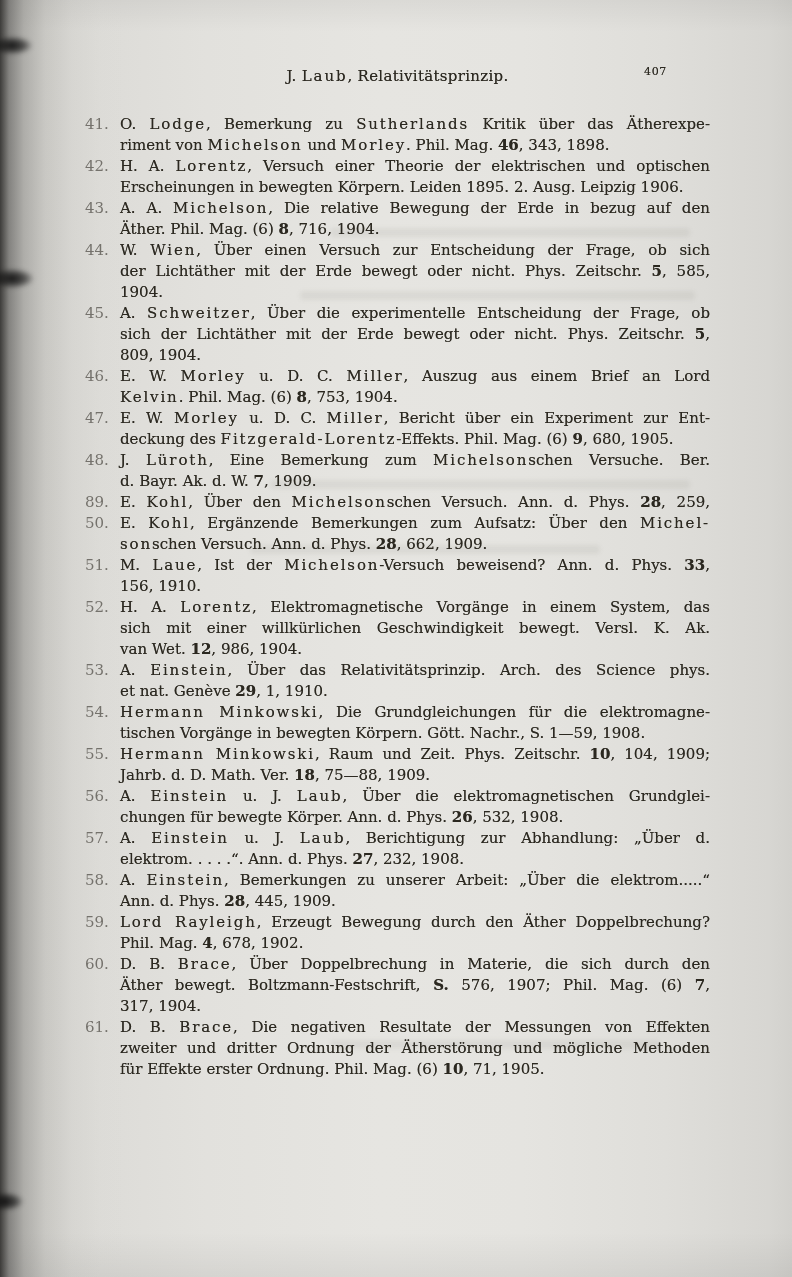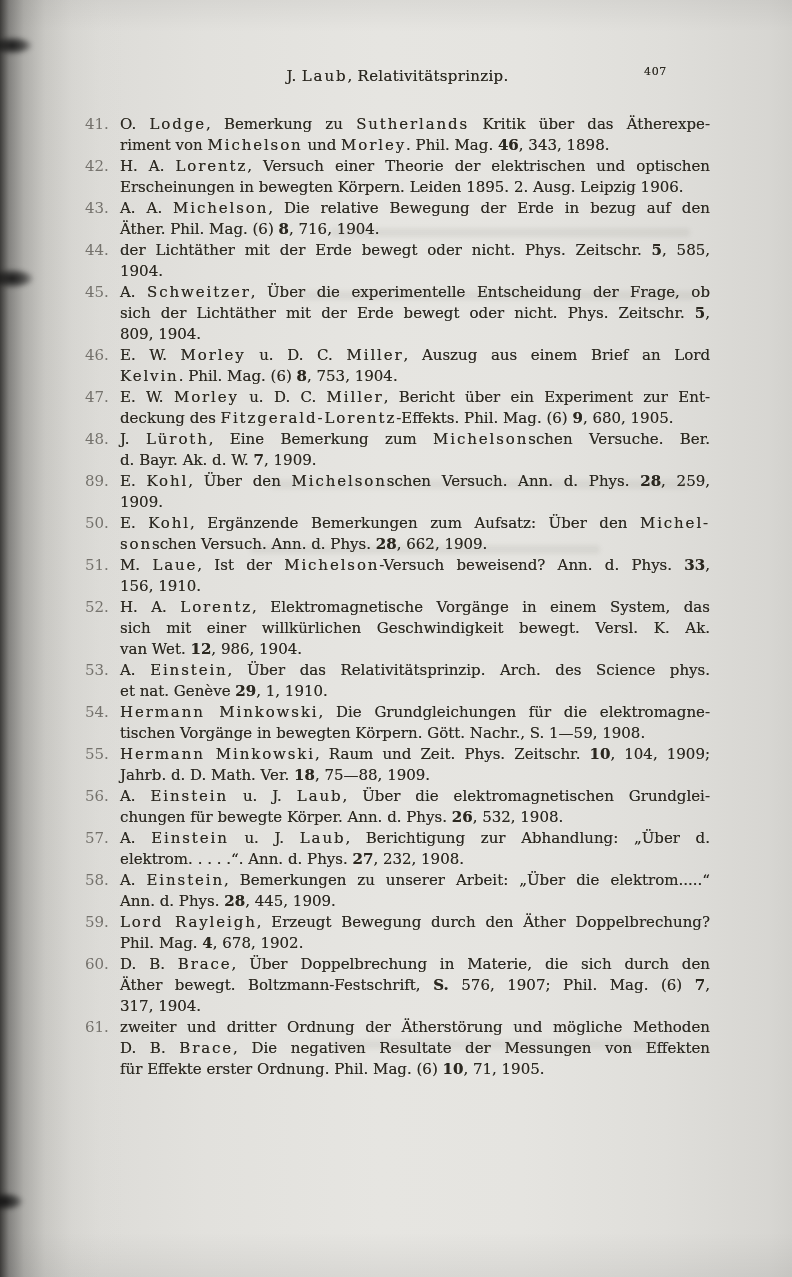--- a/index.html
+++ b/index.html
@@ -95,20 +95,21 @@
         <div class="line"><span class="seg">H. A. </span><span class="seg-sp">Lorentz</span><span class="seg">, Versuch einer Theorie der elektrischen und optischen</span></div>
         <div class="line last"><span class="seg">Erscheinungen in bewegten Körpern. Leiden 1895. 2. Ausg. Leipzig 1906.</span></div>
       </div>
       <div class="ref">
         <span class="num">43.</span>
         <div class="line"><span class="seg">A. A. </span><span class="seg-sp">Michelson</span><span class="seg">, Die relative Bewegung der Erde in bezug auf den</span></div>
         <div class="line last"><span class="seg">Äther. Phil. Mag. (6) </span><span class="seg-b">8</span><span class="seg">, 716, 1904.</span></div>
       </div>
       <div class="ref">
         <span class="num">44.</span>
+        <div class="line"><span class="seg">W. </span><span class="seg-sp">Wien</span><span class="seg">, Über einen Versuch zur Entscheidung der Frage, ob sich</span></div>
         <div class="line"><span class="seg">der Lichtäther mit der Erde bewegt oder nicht. Phys. Zeitschr. </span><span class="seg-b">5</span><span class="seg">, 585,</span></div>
         <div class="line last"><span class="seg">1904.</span></div>
       </div>
       <div class="ref">
         <span class="num">45.</span>
         <div class="line"><span class="seg">A. </span><span class="seg-sp">Schweitzer</span><span class="seg">, Über die experimentelle Entscheidung der Frage, ob</span></div>
         <div class="line"><span class="seg">sich der Lichtäther mit der Erde bewegt oder nicht. Phys. Zeitschr. </span><span class="seg-b">5</span><span class="seg">,</span></div>
         <div class="line last"><span class="seg">809, 1904.</span></div>
       </div>
       <div class="ref">
@@ -122,21 +123,20 @@
         <div class="line last"><span class="seg">deckung des </span><span class="seg-sp">Fitzgerald-Lorentz</span><span class="seg">-Effekts. Phil. Mag. (6) </span><span class="seg-b">9</span><span class="seg">, 680, 1905.</span></div>
       </div>
       <div class="ref">
         <span class="num">48.</span>
         <div class="line"><span class="seg">J. </span><span class="seg-sp">Lüroth</span><span class="seg">, Eine Bemerkung zum </span><span class="seg-sp">Michelson</span><span class="seg">schen Versuche. Ber.</span></div>
         <div class="line last"><span class="seg">d. Bayr. Ak. d. W. </span><span class="seg-b">7</span><span class="seg">, 1909.</span></div>
       </div>
       <div class="ref">
         <span class="num">89.</span>
         <div class="line"><span class="seg">E. </span><span class="seg-sp">Kohl</span><span class="seg">, Über den </span><span class="seg-sp">Michelson</span><span class="seg">schen Versuch. Ann. d. Phys. </span><span class="seg-b">28</span><span class="seg">, 259,</span></div>
-        <div class="line last"><span class="seg">1909.</span></div>
       </div>
       <div class="ref">
         <span class="num">50.</span>
         <div class="line"><span class="seg">E. </span><span class="seg-sp">Kohl</span><span class="seg">, Ergänzende Bemerkungen zum Aufsatz: Über den </span><span class="seg-sp">Michel-</span></div>
         <div class="line last"><span class="seg-sp">son</span><span class="seg">schen Versuch. Ann. d. Phys. </span><span class="seg-b">28</span><span class="seg">, 662, 1909.</span></div>
       </div>
       <div class="ref">
         <span class="num">51.</span>
         <div class="line"><span class="seg">M. </span><span class="seg-sp">Laue</span><span class="seg">, Ist der </span><span class="seg-sp">Michelson</span><span class="seg">-Versuch beweisend? Ann. d. Phys. </span><span class="seg-b">33</span><span class="seg">,</span></div>
         <div class="line last"><span class="seg">156, 1910.</span></div>
@@ -183,18 +183,18 @@
         <div class="line last"><span class="seg">Phil. Mag. </span><span class="seg-b">4</span><span class="seg">, 678, 1902.</span></div>
       </div>
       <div class="ref">
         <span class="num">60.</span>
         <div class="line"><span class="seg">D. B. </span><span class="seg-sp">Brace</span><span class="seg">, Über Doppelbrechung in Materie, die sich durch den</span></div>
         <div class="line"><span class="seg">Äther bewegt. Boltzmann-Festschrift, </span><span class="seg-b">S.</span><span class="seg"> 576, 1907; Phil. Mag. (6) </span><span class="seg-b">7</span><span class="seg">,</span></div>
         <div class="line last"><span class="seg">317, 1904.</span></div>
       </div>
       <div class="ref">
         <span class="num">61.</span>
+        <div class="line"><span class="seg">D. B. </span><span class="seg-sp">Brace</span><span class="seg">, Die negativen Resultate der Messungen von Effekten</span></div>
         <div class="line"><span class="seg">zweiter und dritter Ordnung der Ätherstörung und mögliche Methoden</span></div>
-        <div class="line"><span class="seg">D. B. </span><span class="seg-sp">Brace</span><span class="seg">, Die negativen Resultate der Messungen von Effekten</span></div>
         <div class="line last"><span class="seg">für Effekte erster Ordnung. Phil. Mag. (6) </span><span class="seg-b">10</span><span class="seg">, 71, 1905.</span></div>
       </div>
     </main>
 </div>
 
 </body></html>

